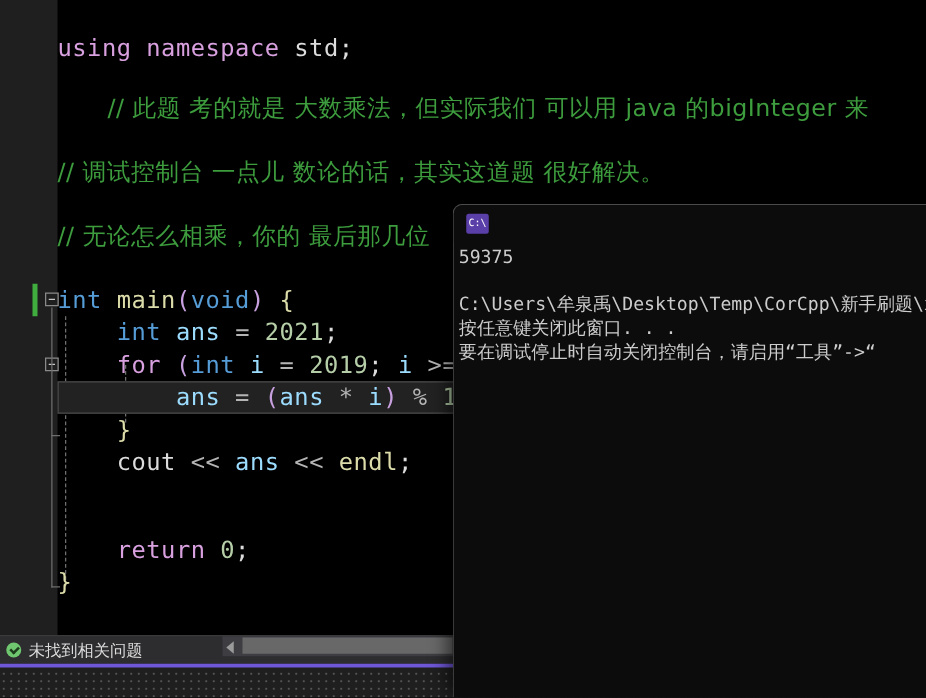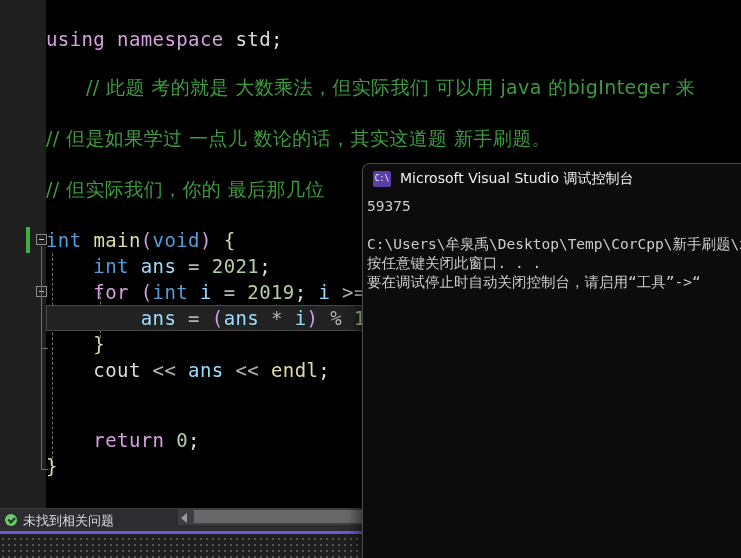--- a/index.html
+++ b/index.html
@@ -128,22 +128,22 @@
   </div>
 
   <div class="indent-guide" style="left:36px;top:253px;height:216px;"></div>
   <div class="indent-guide" style="left:84px;top:292px;height:46px;"></div>
 
   <div class="curline" style="top:305px;width:335px;"></div>
 
   <div id="code-lines">
       <div class="code-line" style="top: 26px; left: 30px;"><span class="kwctl">using</span><span class="plain"> </span><span class="kwctl">namespace</span><span class="plain"> </span><span class="plain">std</span><span class="plain">;</span></div>
       <div class="code-line" style="top: 74px; left: 30px; margin-left: 40px;"><span class="cmt cn">// 此题 考的就是 大数乘法，但实际我们 可以用 java 的bigInteger 来</span></div>
-      <div class="code-line" style="top: 125px; left: 30px;"><span class="cmt cn">// 但是如果学过 一点儿 数论的话，其实这道题 新手刷题。</span></div>
-      <div class="code-line" style="top: 176px; left: 30px;"><span class="cmt cn">// 但实际我们，你的 最后那几位</span></div>
+      <div class="code-line" style="top: 125px; left: 30px;"><span class="cmt cn">// 调试控制台 一点儿 数论的话，其实这道题 很好解决。</span></div>
+      <div class="code-line" style="top: 176px; left: 30px;"><span class="cmt cn">// 无论怎么相乘，你的 最后那几位</span></div>
       <div class="code-line" style="top: 227px; left: 30px; text-align: right;"><span class="kw">int</span><span class="plain"> </span><span class="ident">main</span><span class="paren">(</span><span class="kw">void</span><span class="paren">)</span><span class="plain"> </span><span class="ident">{</span></div>
       <div class="code-line" style="top: 253px; left: 30px;"><span class="plain">    </span><span class="kw">int</span><span class="plain"> </span><span class="var">ans</span><span class="plain"> </span><span class="op">=</span><span class="plain"> </span><span class="num">2021</span><span class="plain">;</span></div>
       <div class="code-line" style="top: 279px; left: 30px;"><span class="plain">    </span><span class="kwctl">for</span><span class="plain"> </span><span class="paren">(</span><span class="kw">int</span><span class="plain"> </span><span class="var">i</span><span class="plain"> </span><span class="op">=</span><span class="plain"> </span><span class="num">2019</span><span class="plain">; </span><span class="var">i</span><span class="plain"> </span><span class="op">&gt;=</span></div>
       <div class="code-line" style="top: 305px; left: 30px;"><span class="plain">        </span><span class="var">ans</span><span class="plain"> </span><span class="op">=</span><span class="plain"> </span><span class="paren">(</span><span class="var">ans</span><span class="plain"> </span><span class="op">*</span><span class="plain"> </span><span class="var">i</span><span class="paren">)</span><span class="plain"> </span><span class="op">%</span><span class="plain"> </span><span class="num">10</span></div>
       <div class="code-line" style="top: 331px; left: 30px;"><span class="plain">    </span><span class="ident">}</span></div>
       <div class="code-line" style="top: 357px; left: 30px;"><span class="plain">    </span><span class="plain">cout</span><span class="plain"> </span><span class="op">&lt;&lt;</span><span class="plain"> </span><span class="var">ans</span><span class="plain"> </span><span class="op">&lt;&lt;</span><span class="plain"> </span><span class="ident">endl</span><span class="plain">;</span></div>
       <div class="code-line" style="top: 427px; left: 30px;"><span class="plain">    </span><span class="kwctl">return</span><span class="plain"> </span><span class="num">0</span><span class="plain">;</span></div>
       <div class="code-line" style="top: 453px; left: 30px;"><span class="ident">}</span></div>
     </div>
 </div>
@@ -157,21 +157,20 @@
 <div id="hscroll-thumb"></div>
 
 <div id="purple-line"></div>
 <div id="dotted-strip"></div>
 
 <div id="console">
   <div id="console-title">
     <div id="console-icon">
       <span>C:\</span>
     </div>
-    <div id="console-title-text">Microsoft Visual Studio 调试控制台</div>
   </div>
   <div id="console-body">
       <div class="cline">59375</div>
       <div class="cline blank"></div>
       <div class="cline">C:\Users\牟泉禹\Desktop\Temp\CorCpp\新手刷题\x6</div>
       <div class="cline">按任意键关闭此窗口. . .</div>
       <div class="cline">要在调试停止时自动关闭控制台，请启用“工具”-&gt;“</div>
     </div>
 </div>
 

